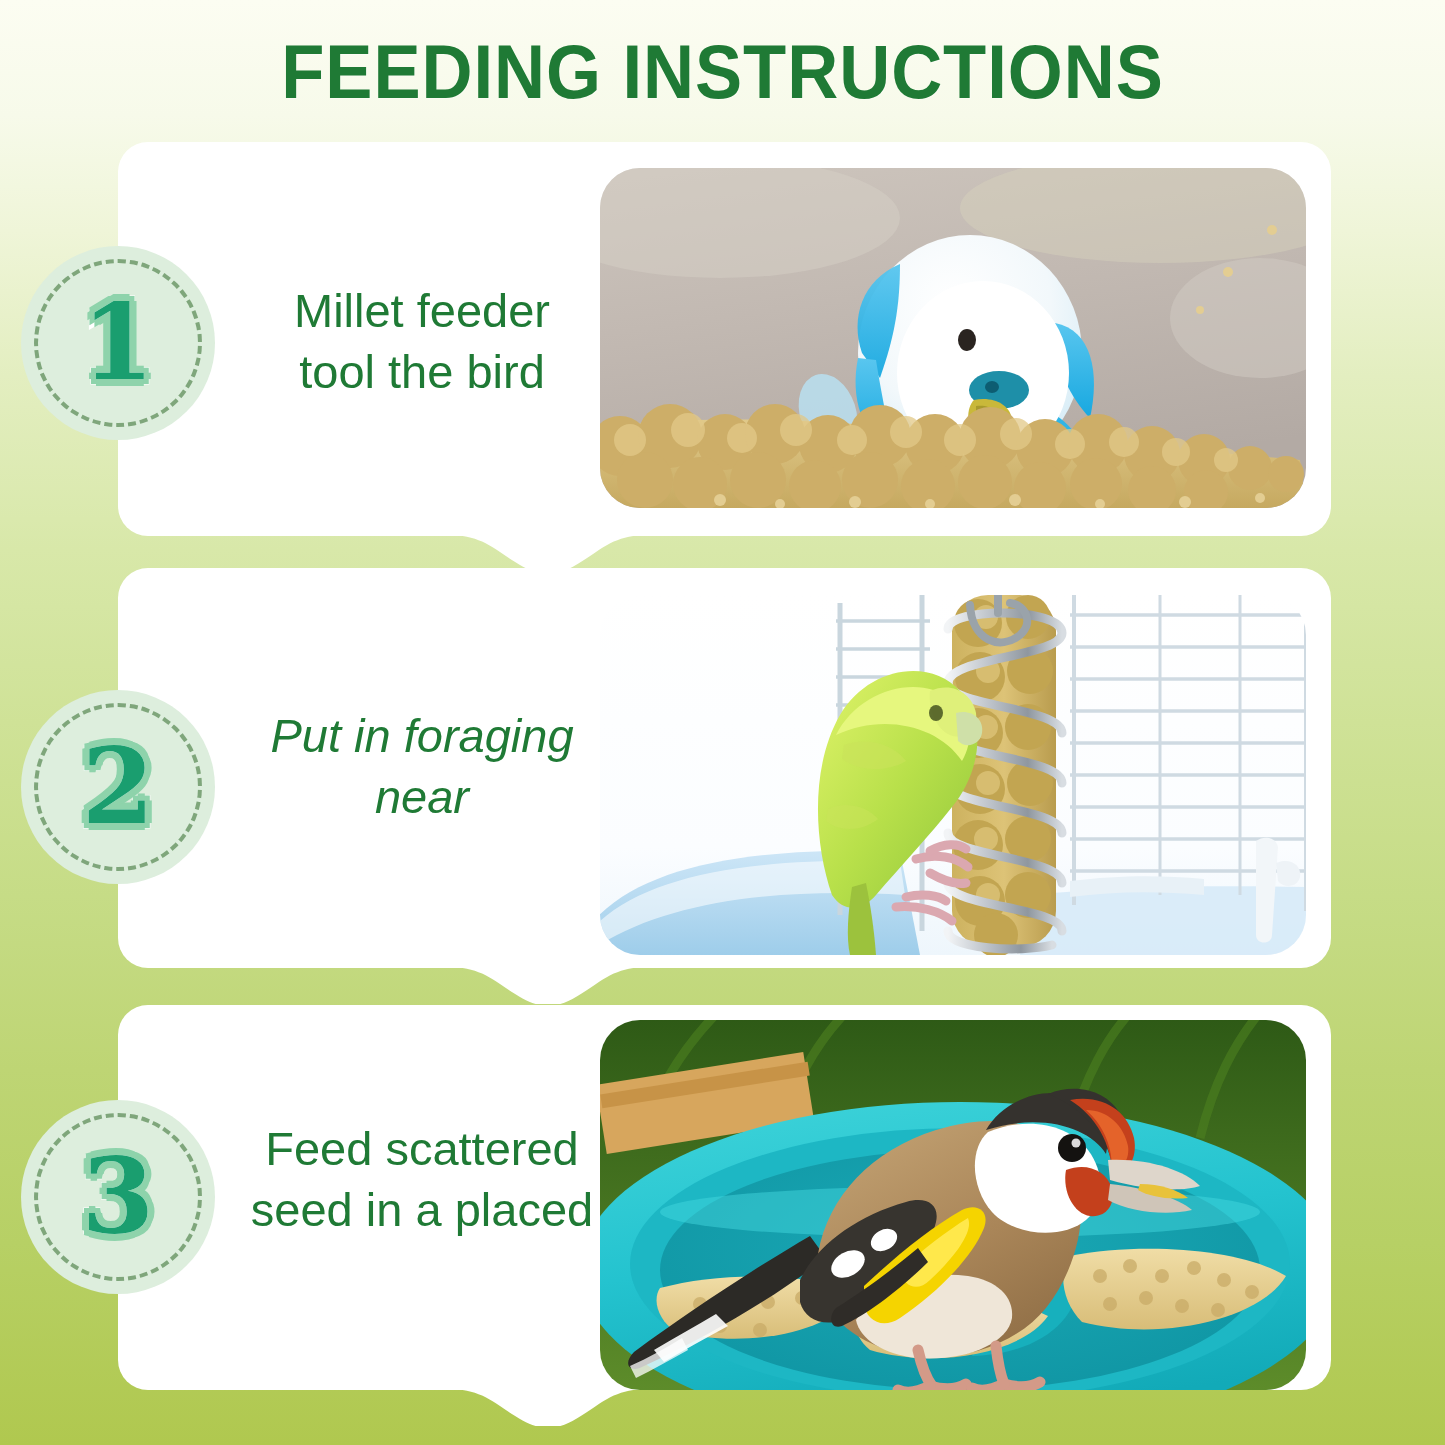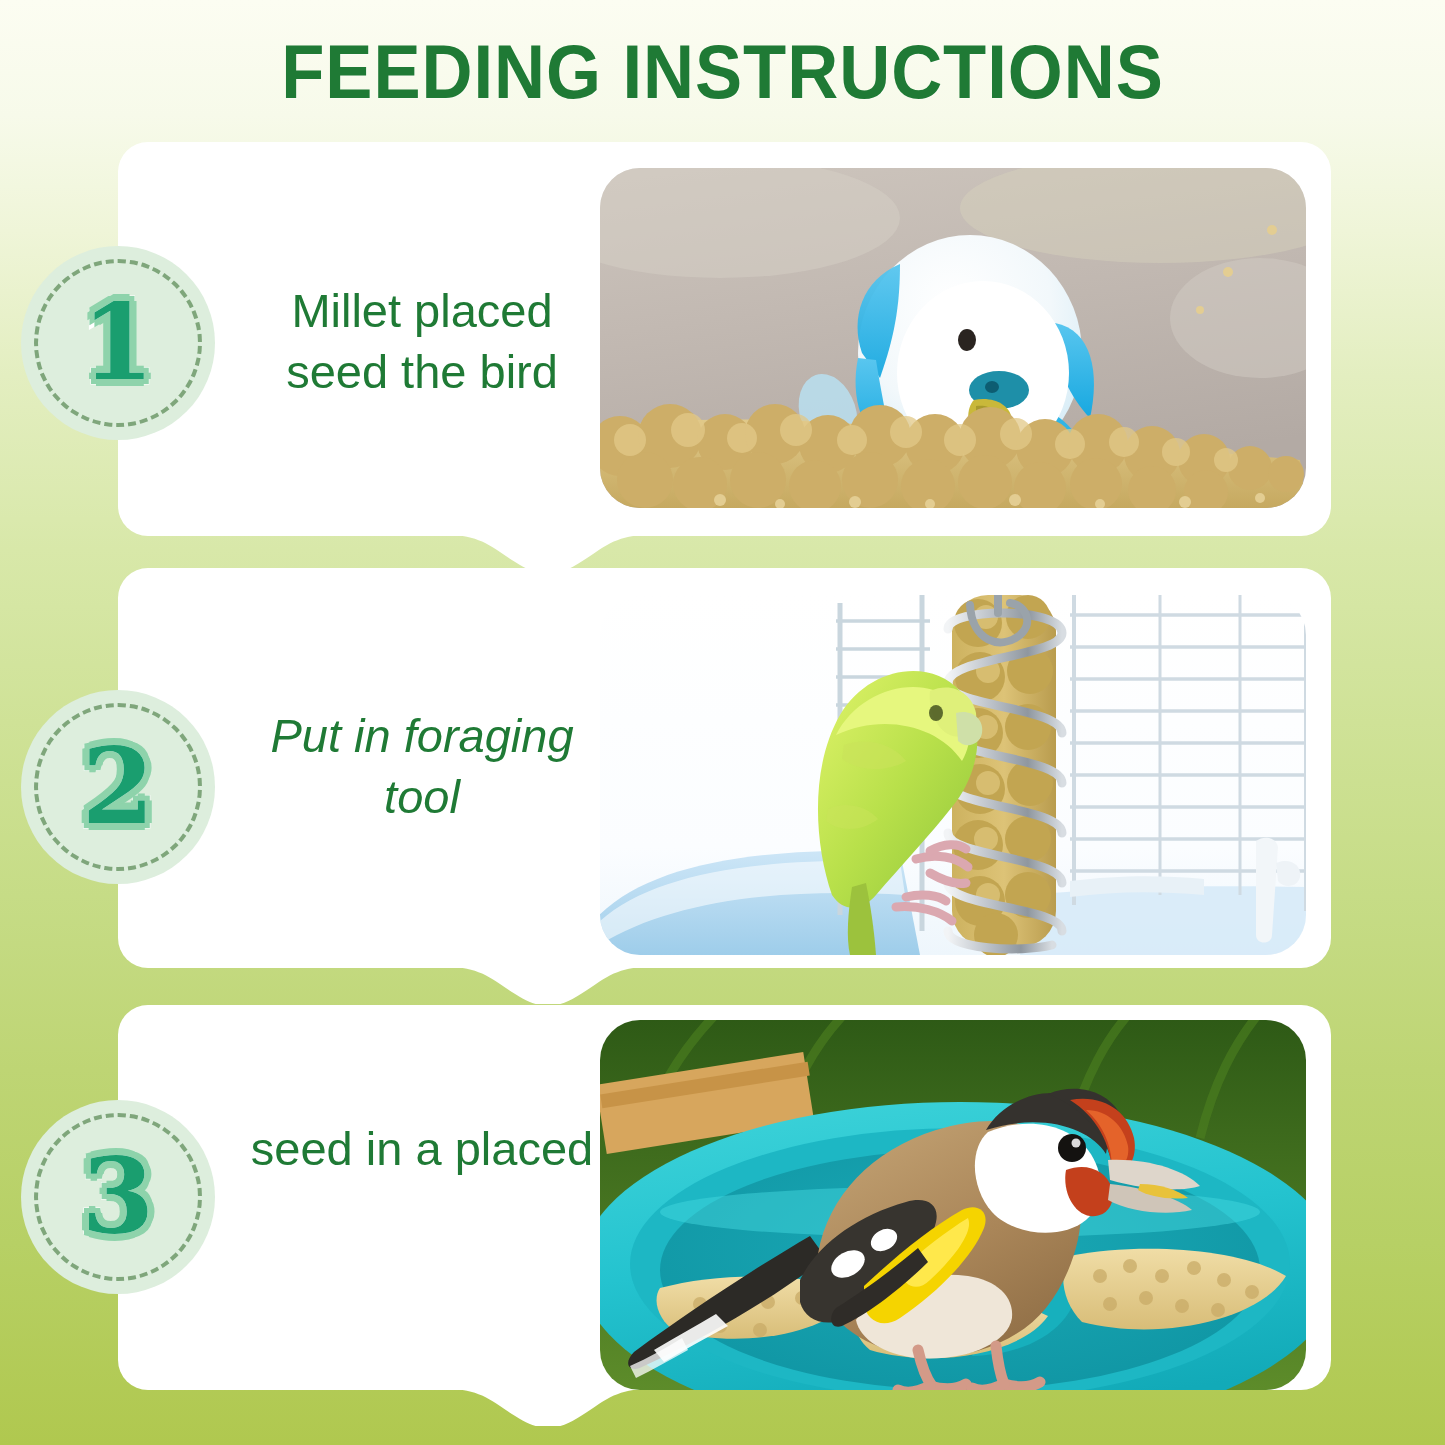--- a/index.html
+++ b/index.html
@@ -251,22 +251,22 @@
       </g>
     </svg>
   </div>
 
   <div class="badge" id="badge-1">
     <div class="ring"></div>
     <div class="num">1</div>
   </div>
 
   <div class="steptext" id="text-1">
-    <div>Millet placed</div>
-    <div>seed the bird</div>
+    <div>Millet feeder</div>
+    <div>tool the bird</div>
   </div>
 
   <div class="card" id="card-2">
     <div class="notch">
       <svg class="notch-shape" viewBox="0 0 236 42" preserveAspectRatio="none">
         <path d="M0,0 H236 V2 C200,2 186,6 166,20 C146,34 132,42 118,42 C104,42 90,34 70,20 C50,6 36,2 0,2 Z" fill="#ffffff"></path>
       </svg>
     </div>
   </div>
 
@@ -404,21 +404,21 @@
     </svg>
   </div>
 
   <div class="badge" id="badge-2">
     <div class="ring"></div>
     <div class="num">2</div>
   </div>
 
   <div class="steptext" id="text-2">
     <div>Put in foraging</div>
-    <div>tool</div>
+    <div>near</div>
   </div>
 
   <div class="card" id="card-3">
     <div class="notch">
       <svg class="notch-shape" viewBox="0 0 236 42" preserveAspectRatio="none">
         <path d="M0,0 H236 V2 C200,2 186,6 166,20 C146,34 132,42 118,42 C104,42 90,34 70,20 C50,6 36,2 0,2 Z" fill="#ffffff"></path>
       </svg>
     </div>
   </div>
 
@@ -539,16 +539,17 @@
       </g>
     </svg>
   </div>
 
   <div class="badge" id="badge-3">
     <div class="ring"></div>
     <div class="num">3</div>
   </div>
 
   <div class="steptext" id="text-3">
+    <div>Feed scattered</div>
     <div>seed in a placed</div>
   </div>
 
 </div>
 
 </body></html>

